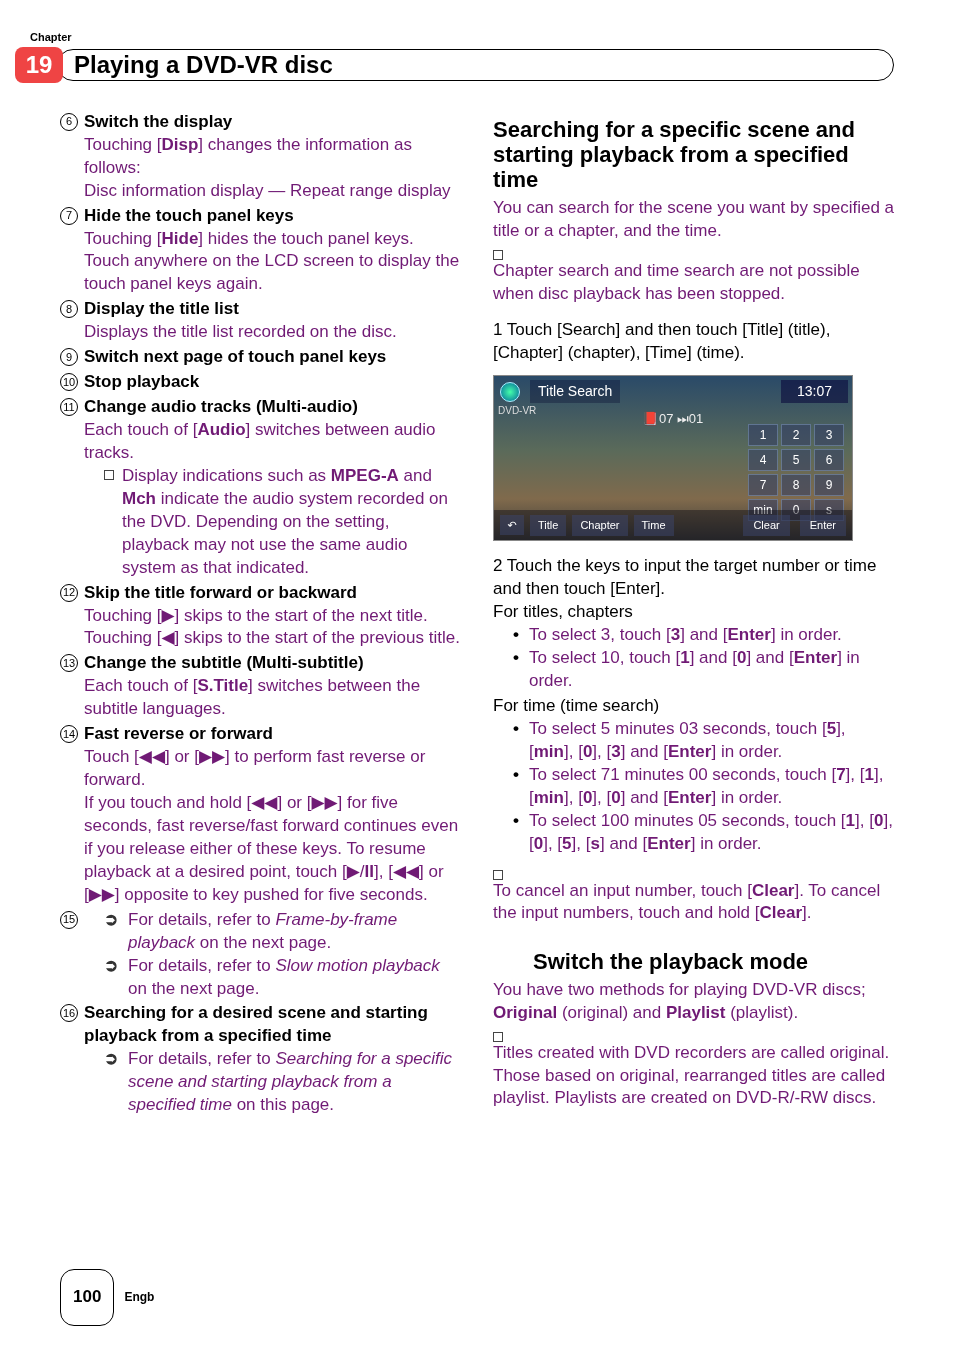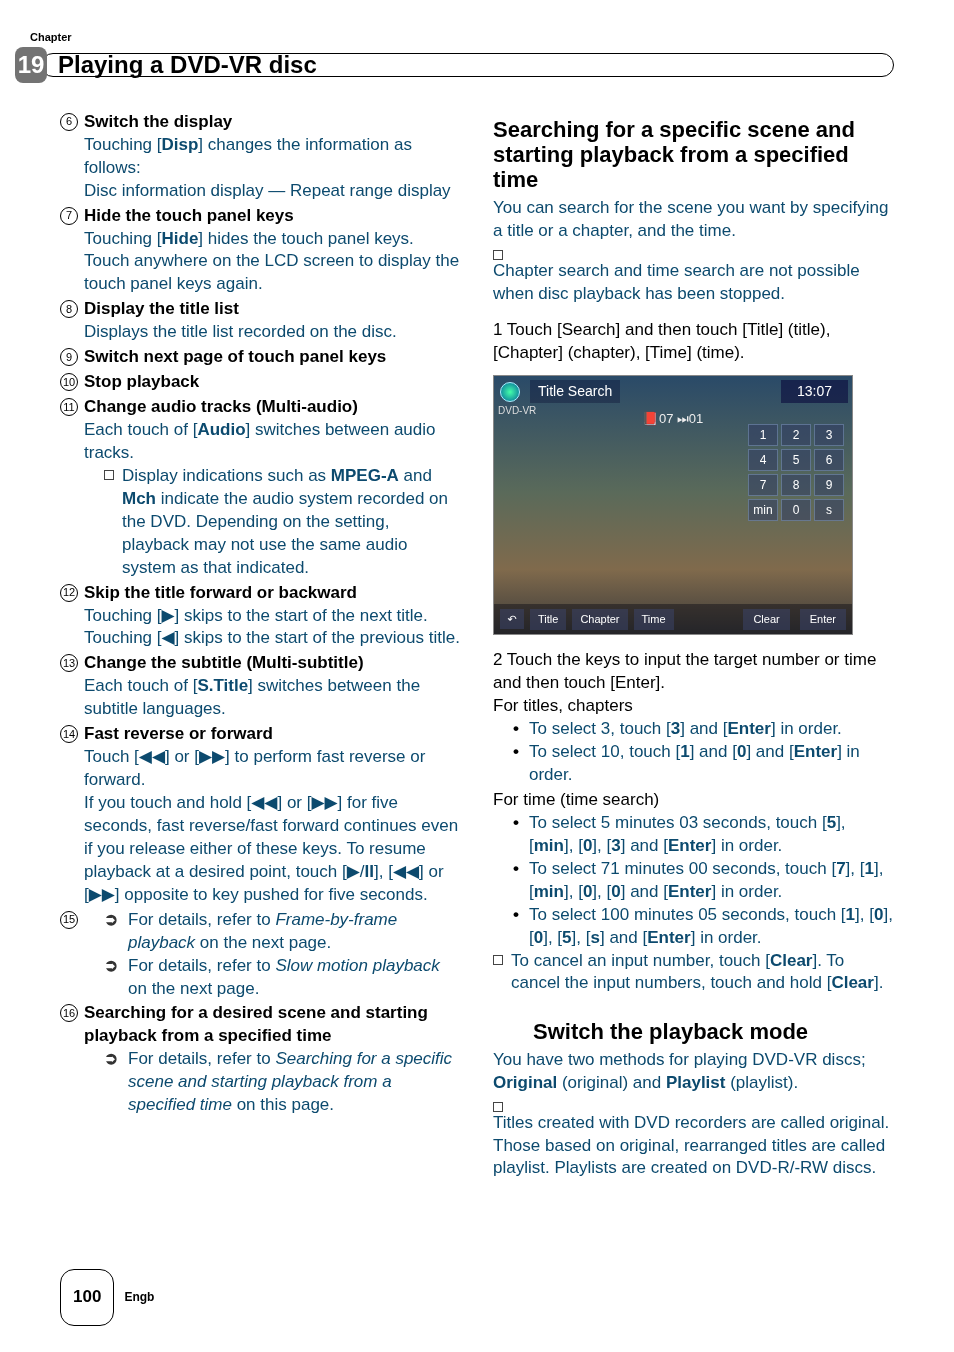--- a/index.html
+++ b/index.html
@@ -23,36 +23,36 @@
     margin-bottom: 2px;
   }
   .header-row {
     display: flex;
     align-items: center;
     margin-left: -45px;
     margin-bottom: 28px;
     position: relative;
   }
   .chapter-badge {
-    background: #737373;
+    background: #ef4444;
     color: #fff;
     font-weight: bold;
     font-size: 24px;
-    width: 32px;
+    width: 48px;
     height: 36px;
     border-radius: 8px;
     display: flex;
     align-items: center;
     justify-content: center;
     z-index: 2;
   }
   .chapter-title-wrap {
     border: 1.5px solid #000;
     border-radius: 18px;
-    height: 24px;
+    height: 32px;
     flex: 1;
     display: flex;
     align-items: center;
     padding-left: 16px;
     margin-left: -6px;
     z-index: 1;
   }
   .chapter-title {
     font-size: 24px;
     font-weight: bold;
@@ -77,21 +77,21 @@
     height: 18px;
     min-width: 18px;
     border: 1px solid #000;
     border-radius: 50%;
     font-size: 11px;
     margin-right: 6px;
     margin-top: 2px;
   }
   .item-body { flex: 1; }
   .item-title { font-weight: bold; }
-  .body-text { color: #0c4a6e; }
+  .body-text { color: #701a75; }
   .sub-indent {
     padding-left: 20px;
     display: flex;
   }
   .sq-bullet {
     width: 10px;
     height: 10px;
     min-width: 10px;
     border: 1px solid #444;
     display: inline-block;
@@ -110,21 +110,21 @@
     line-height: 1.15;
     margin-bottom: 4px;
     margin-top: 6px;
   }
   .step-head {
     font-weight: normal;
     margin-top: 6px;
   }
   .screenshot-box {
     width: 360px;
-    height: 260px;
+    height: 166px;
     background: linear-gradient(to bottom, #2a4a68 0%, #5a6a5a 45%, #806a4c 75%, #3a3a3a 100%);
     border: 1px solid #888;
     margin: 10px 0 14px 0;
     position: relative;
     font-size: 12px;
     color: #fff;
     overflow: hidden;
   }
   .ss-title-bar {
     background: rgba(0,0,40,0.3);
@@ -294,21 +294,21 @@
             <div class="sub-indent">
               <span class="arrow-bullet">➲</span>
               <span class="body-text">For details, refer to <i>Searching for a specific scene and starting playback from a specified time</i> on this page.</span>
             </div>
           </div>
         </div>
       </div>
 
     <div class="col">
       <div class="section-h2">Searching for a specific scene and starting playback from a specified time</div>
-      <div class="body-text">You can search for the scene you want by specifying a title or a chapter, and the time.</div>
+      <div class="body-text">You can search for the scene you want by specified a title or a chapter, and the time.</div>
       <div class="sub-indent" style="padding-left:0; margin-top:2px;flex-direction:column;">
         <span class="sq-bullet"></span>
         <span class="body-text">Chapter search and time search are not possible when disc playback has been stopped.</span>
       </div>
 
       <div class="step-head" style="margin-top:14px;">1    Touch [Search] and then touch [Title] (title), [Chapter] (chapter), [Time] (time).</div>
 
       <div class="screenshot-box">
         <div class="ss-icon"></div>
         <div class="ss-title-bar">Title Search</div>
@@ -361,21 +361,21 @@
           <div class="dot-bullet">
             <span class="dot">•</span>
             <span class="body-text">To select 71 minutes 00 seconds, touch [<b>7</b>], [<b>1</b>], [<b>min</b>], [<b>0</b>], [<b>0</b>] and [<b>Enter</b>] in order.</span>
           </div>
           <div class="dot-bullet">
             <span class="dot">•</span>
             <span class="body-text">To select 100 minutes 05 seconds, touch [<b>1</b>], [<b>0</b>], [<b>0</b>], [<b>5</b>], [<b>s</b>] and [<b>Enter</b>] in order.</span>
           </div>
         </div>
 
-      <div class="sub-indent" style="padding-left:0; margin-top:0;">
+      <div class="sub-indent" style="padding-left:0; margin-top:9px;flex-direction:column;">
         <span class="sq-bullet"></span>
         <span class="body-text" id="clear-note">To cancel an input number, touch [<b>Clear</b>]. To cancel the input numbers, touch and hold [<b>Clear</b>].</span>
       </div>
 
       <div class="section-h2" style="margin-top:24px;margin-left:40px;">Switch the playback mode</div>
       <div class="body-text" id="sec2-intro">You have two methods for playing DVD-VR discs; <b>Original</b> (original) and <b>Playlist</b> (playlist).</div>
       <div class="sub-indent" style="padding-left:0; margin-top:2px;flex-direction:column;">
         <span class="sq-bullet"></span>
         <span class="body-text">Titles created with DVD recorders are called original. Those based on original, rearranged titles are called playlist. Playlists are created on DVD-R/-RW discs.</span>
       </div>

